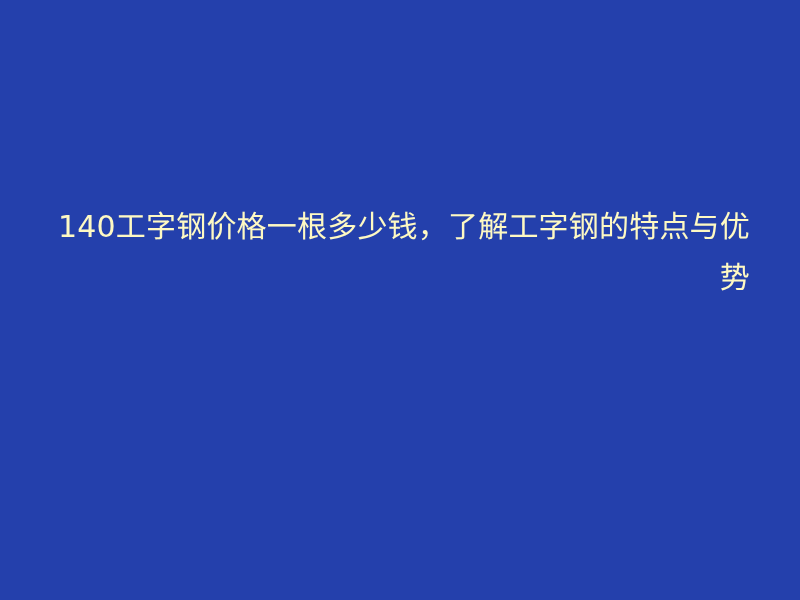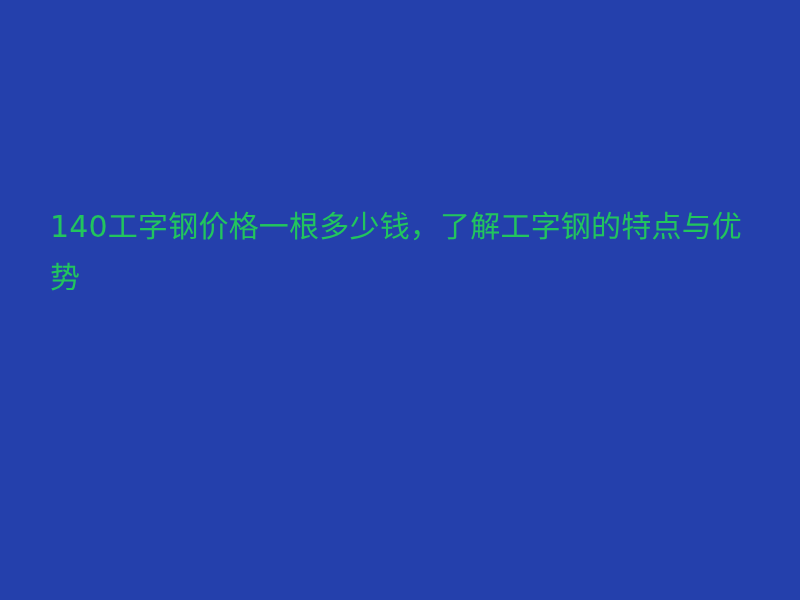--- a/index.html
+++ b/index.html
@@ -47,17 +47,17 @@
     word-break: break-all;
   }
 </style>
 </head>
 <body>
 
 <div class="banner" style="background-color: rgb(36, 64, 172);">
 
   <div class="headline-wrap">
 
-    <h1 class="headline" style="color: #22c55e; font-size: 30px; line-height: 51px; text-align: left;">140工字钢价格一根多少钱，了解工字钢的特点与优势</h1>
+    <h1 class="headline" style="color: #fef9c3; font-size: 30px; line-height: 51px; text-align: right;">140工字钢价格一根多少钱，了解工字钢的特点与优势</h1>
 
   </div>
 
 </div>
 
 </body></html>

